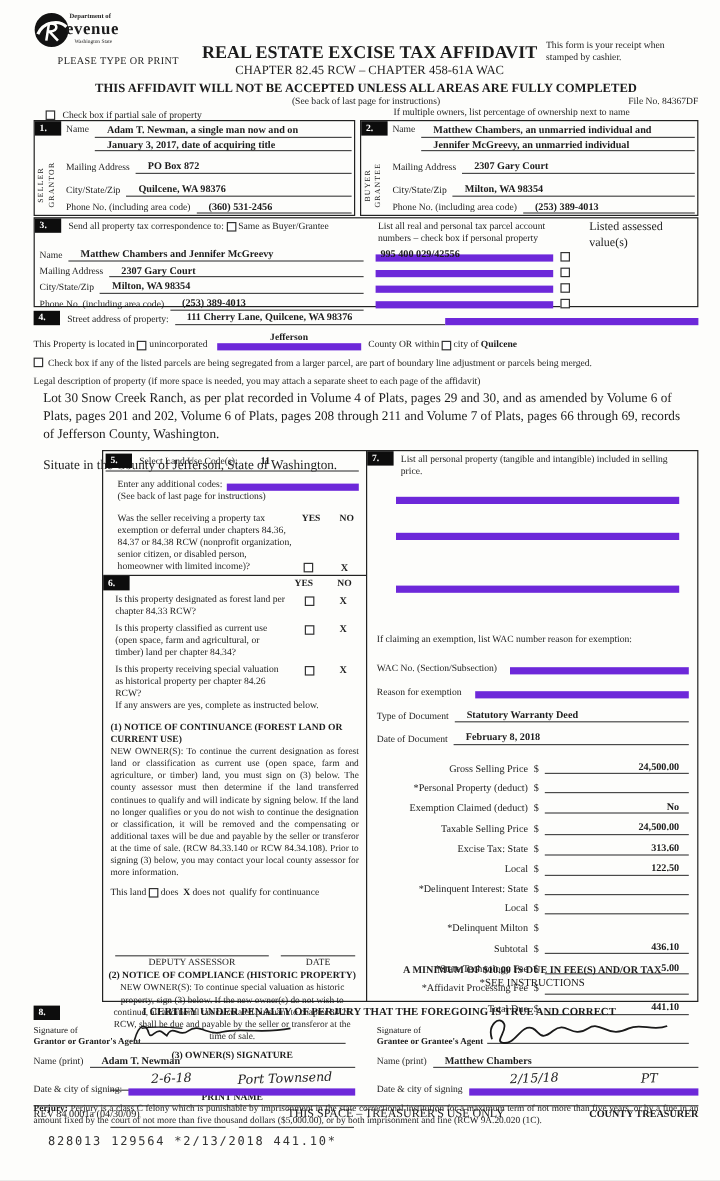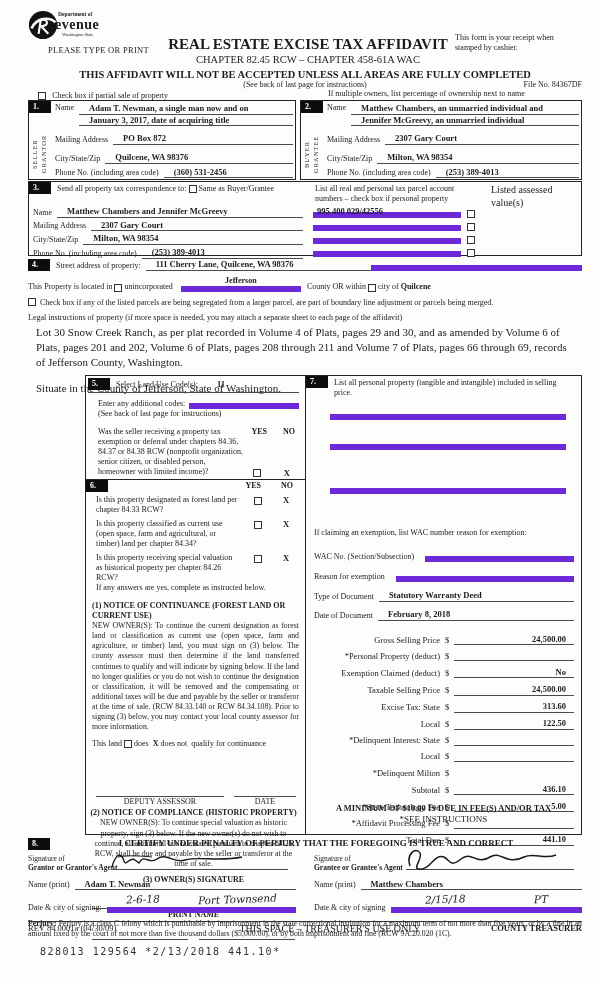--- a/index.html
+++ b/index.html
@@ -188,21 +188,21 @@
       <span class="ul b ctr" style="width:120px; margin-left:8px;">Jefferson</span>
       <span style="margin-left:6px;">County OR  within</span>&nbsp;
       <span class="cb"></span>&nbsp;
       <span>city of</span>&nbsp;
       <span class="b">Quilcene</span>
     </div>
     <div style="margin-top:6px; font-size:8px; display:flex;">
       <span class="cb"></span>
       <span style="padding-left:4px;">Check box if any of the listed parcels are being segregated from a larger parcel, are part of boundary line adjustment or parcels being merged.</span>
     </div>
-    <div style="margin-top:5px; font-size:8px;">Legal instructions of property (if more space is needed, you may attach a separate sheet to each page of the affidavit)</div>
+    <div style="margin-top:5px; font-size:8px;">Legal description of property (if more space is needed, you may attach a separate sheet to each page of the affidavit)</div>
     <div style="margin-top:2px; margin-left:8px; font-size:11px; line-height:1.35; width:540px;">Lot 30 Snow Creek Ranch, as per plat recorded in Volume 4 of Plats, pages 29 and 30, and as amended by Volume 6 of Plats, pages 201 and 202, Volume 6 of Plats, pages 208 through 211 and Volume 7 of Plats, pages 66 through 69, records of Jefferson County, Washington.</div>
     <div style="margin-top:12px; margin-left:8px; font-size:11px;">Situate in the County of Jefferson, State of Washington.</div>
   </div>
 
   <div class="abs" style="top:375px; left:0; width:554px; height:460px; display:flex;">
 
     <div style="width:57px; flex:none;"></div>
 
     <div class="box" style="width:220px; height:460px; position:relative; border-right:none;">
 

